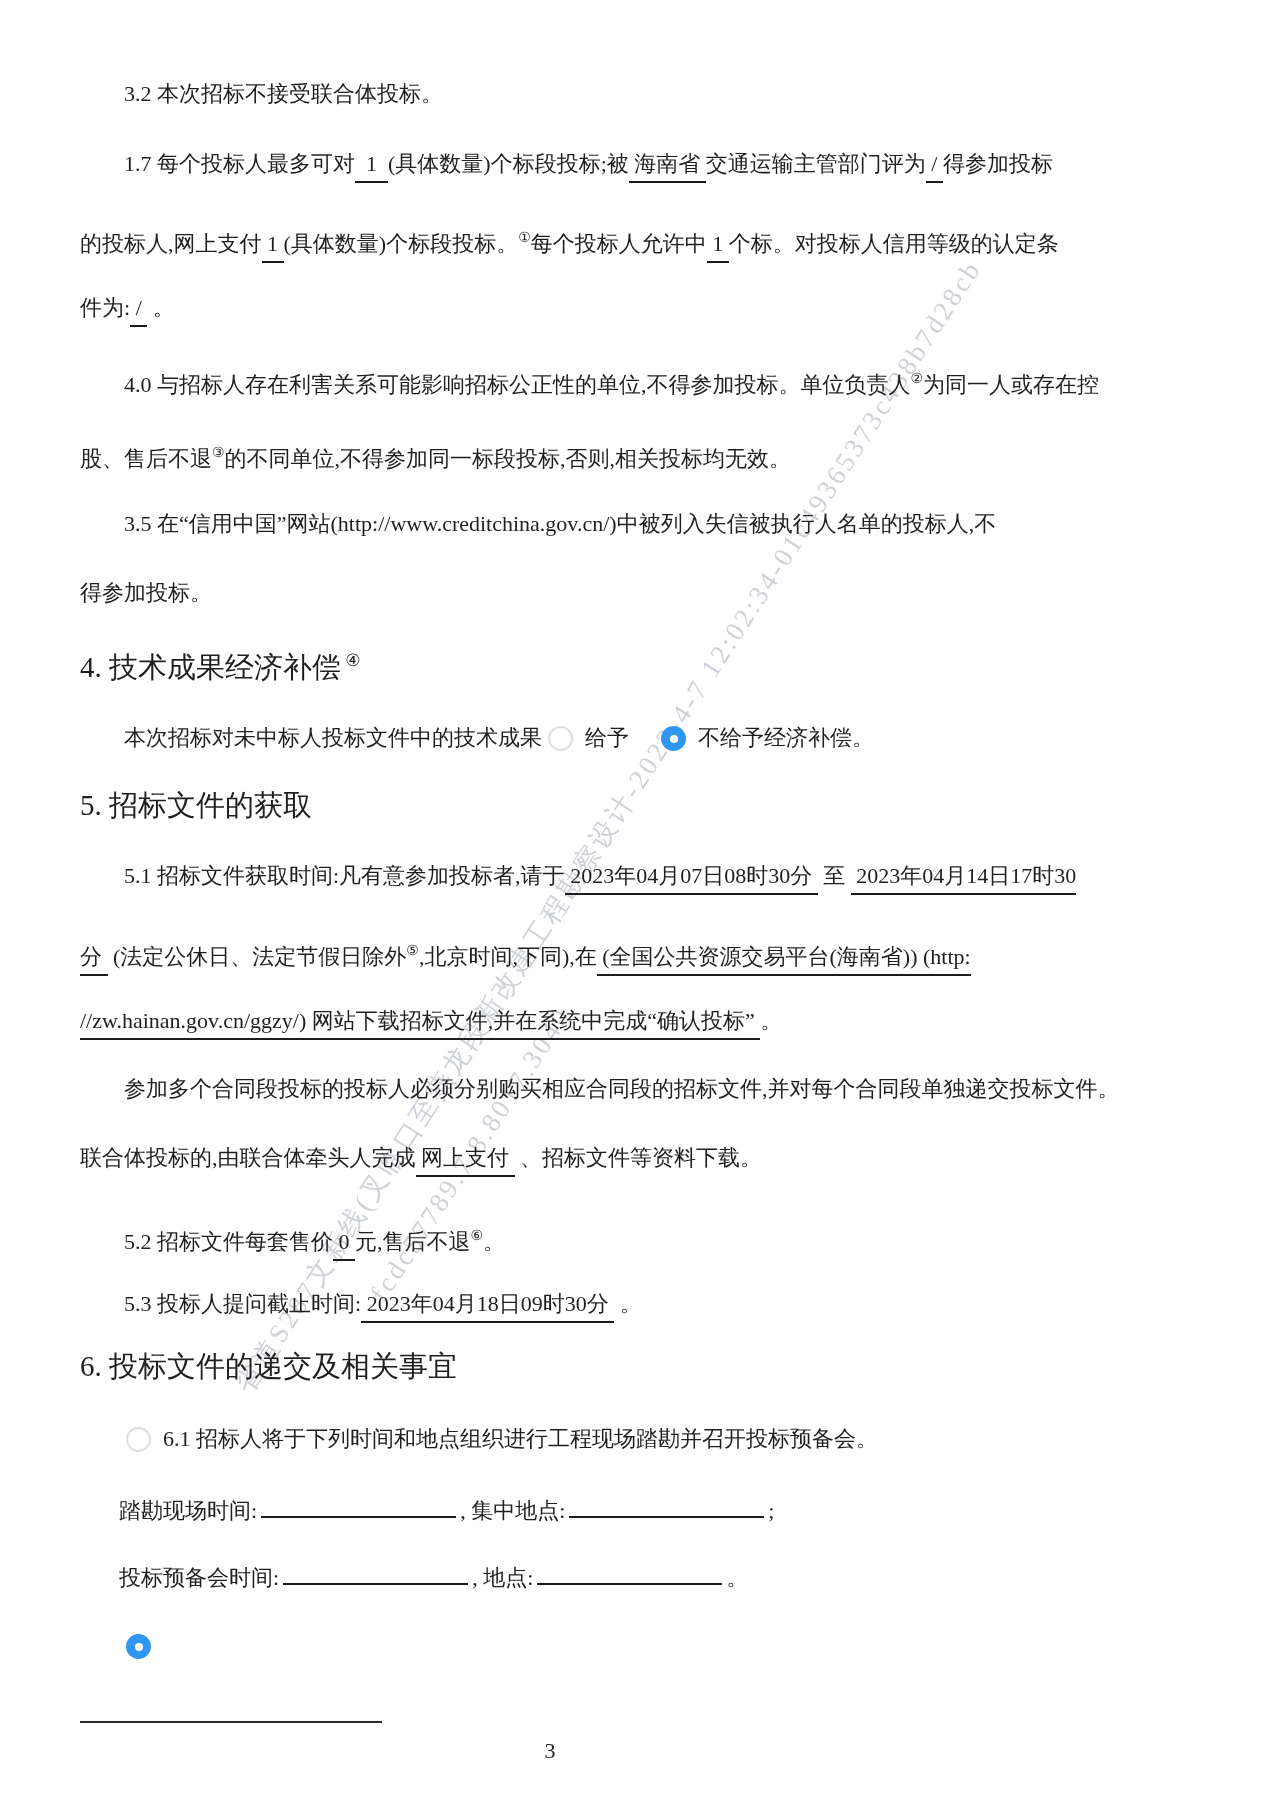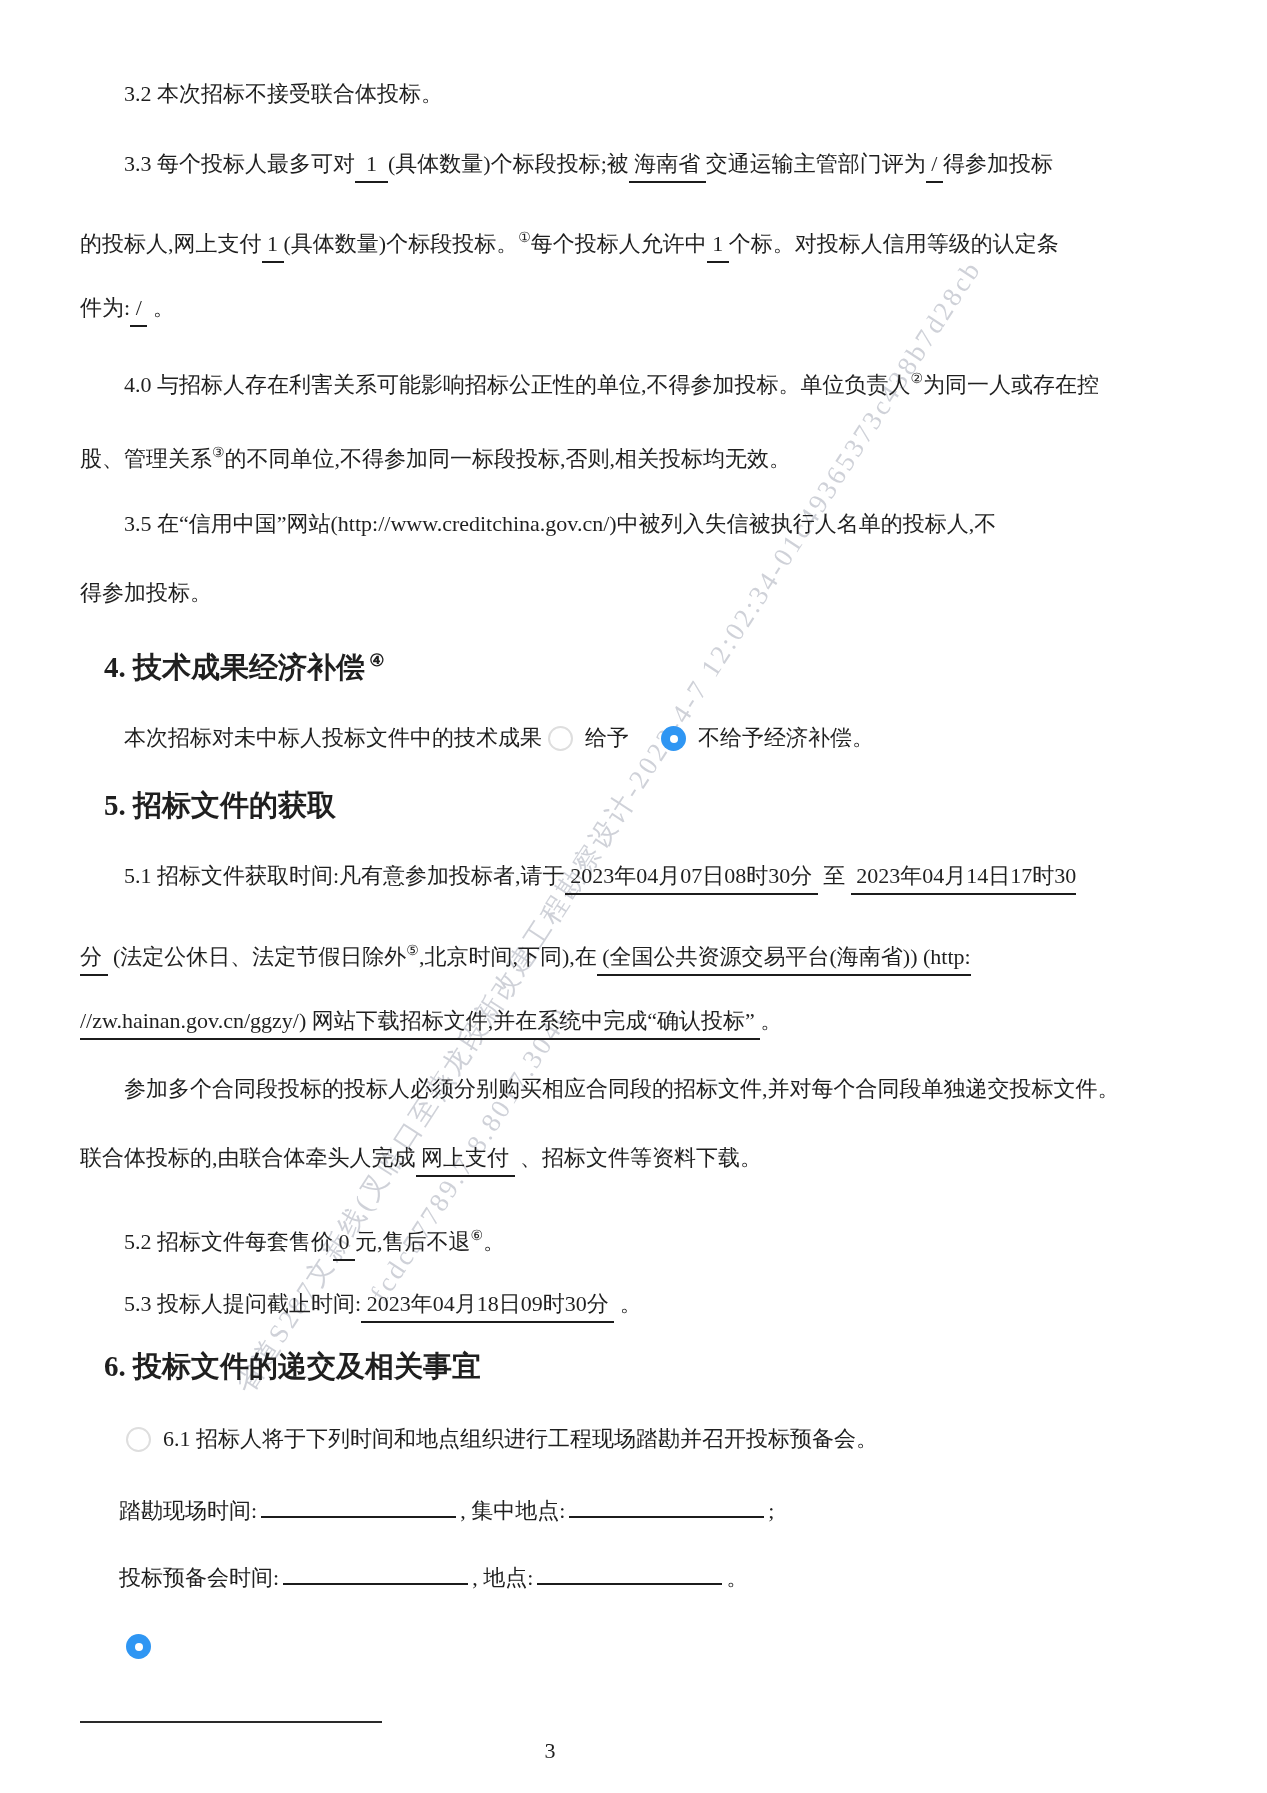--- a/index.html
+++ b/index.html
@@ -30,23 +30,22 @@
   
   .content{position:absolute;left:80px;top:0;width:960px;z-index:2;}
   .ln{
     position:absolute;left:0;
     font-size:22px;line-height:30px;white-space:nowrap;
   }
   .ind{left:44px;}
   .sub{left:39px;}
   .rl{left:40px;text-align:center;}
   .hd{
-    font-size:29px;font-weight:700;line-height:36px;
+    font-size:29px;font-weight:400;line-height:36px;
     font-family:"Liberation Serif","DejaVu Serif",serif;
-    margin-left:24px;
   }
   .seg{white-space:pre;}
   .u{
     white-space:pre;
     border-bottom:2px solid #1c1c1c;
     padding-bottom:5px;
   }
   .sup{
     font-size:14px;
     vertical-align:9px;
@@ -94,25 +93,25 @@
 
   <div class="watermark">
     <div class="wm-rot">
       <div class="wm-line">省道S287文新线(叉临口至燕龙段新改建工程勘察设计-2023-4-7 12:02:34-01c49365373c438b7d28cb</div>
       <div class="wm-line wm-line2">fcdc57789.7.8.8017.3040</div>
     </div>
   </div>
 
   <div class="content">
     <div class="ln ind" style="top:79px"><span class="seg">3.2 本次招标不接受联合体投标。</span></div>
-    <div class="ln ind" style="top:149px"><span class="seg">3.3 每个投标人最多可对</span><span class="seg u">  1  </span><span class="seg">(具体数量)个标段投标;被</span><span class="seg u"> 海南省 </span><span class="seg">交通运输主管部门评为</span><span class="seg u"> / </span><span class="seg">得参加投标</span></div>
+    <div class="ln ind" style="top:149px"><span class="seg">1.7 每个投标人最多可对</span><span class="seg u">  1  </span><span class="seg">(具体数量)个标段投标;被</span><span class="seg u"> 海南省 </span><span class="seg">交通运输主管部门评为</span><span class="seg u"> / </span><span class="seg">得参加投标</span></div>
     <div class="ln" style="top:223px"><span class="seg">的投标人,网上支付</span><span class="seg u"> 1 </span><span class="seg">(具体数量)个标段投标。</span><span class="seg sup">①</span><span class="seg">每个投标人允许中</span><span class="seg u"> 1 </span><span class="seg">个标。对投标人信用等级的认定条</span></div>
     <div class="ln" style="top:293px"><span class="seg">件为:</span><span class="seg u"> / </span><span class="seg"> 。</span></div>
     <div class="ln ind" style="top:364px"><span class="seg">4.0 与招标人存在利害关系可能影响招标公正性的单位,不得参加投标。单位负责人</span><span class="seg sup">②</span><span class="seg">为同一人或存在控</span></div>
-    <div class="ln" style="top:438px"><span class="seg">股、管理关系</span><span class="seg sup">③</span><span class="seg">的不同单位,不得参加同一标段投标,否则,相关投标均无效。</span></div>
+    <div class="ln" style="top:438px"><span class="seg">股、售后不退</span><span class="seg sup">③</span><span class="seg">的不同单位,不得参加同一标段投标,否则,相关投标均无效。</span></div>
     <div class="ln ind" style="top:509px"><span class="seg">3.5 在“信用中国”网站(http://www.creditchina.gov.cn/)中被列入失信被执行人名单的投标人,不</span></div>
     <div class="ln" style="top:578px"><span class="seg">得参加投标。</span></div>
     <div class="ln hd" style="top:643px"><span class="seg">4. 技术成果经济补偿</span><span class="seg sup"> ④</span></div>
     <div class="ln ind" style="top:723px"><span class="seg">本次招标对未中标人投标文件中的技术成果</span><span class="radio radio-off"></span><span class="seg">给予</span><span class="spacer" style="width: 26px;"></span><span class="radio radio-on"></span><span class="seg">不给予经济补偿。</span></div>
     <div class="ln hd" style="top:787px"><span class="seg">5. 招标文件的获取</span></div>
     <div class="ln ind" style="top:861px"><span class="seg">5.1 招标文件获取时间:凡有意参加投标者,请于</span><span class="seg u"> 2023年04月07日08时30分 </span><span class="seg"> 至 </span><span class="seg u"> 2023年04月14日17时30</span></div>
     <div class="ln" style="top:936px"><span class="seg u">分 </span><span class="seg"> (法定公休日、法定节假日除外</span><span class="seg sup">⑤</span><span class="seg">,北京时间,下同),在</span><span class="seg u"> (全国公共资源交易平台(海南省)) (http:</span></div>
     <div class="ln" style="top:1006px"><span class="seg u">//zw.hainan.gov.cn/ggzy/) 网站下载招标文件,并在系统中完成“确认投标” </span><span class="seg">。</span></div>
     <div class="ln ind" style="top:1074px"><span class="seg">参加多个合同段投标的投标人必须分别购买相应合同段的招标文件,并对每个合同段单独递交投标文件。</span></div>
     <div class="ln" style="top:1143px"><span class="seg">联合体投标的,由联合体牵头人完成</span><span class="seg u"> 网上支付 </span><span class="seg"> 、招标文件等资料下载。</span></div>

